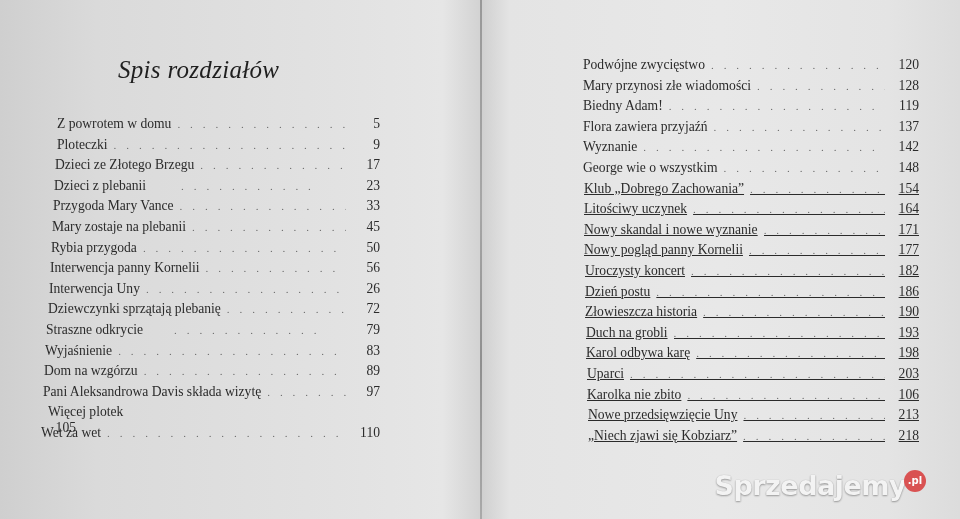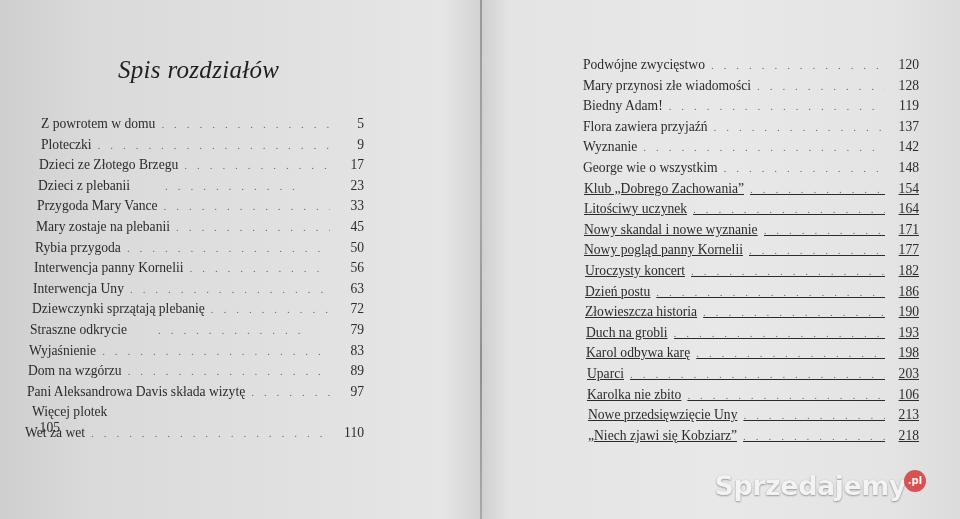--- a/index.html
+++ b/index.html
@@ -50,21 +50,21 @@
       letter-spacing: 0.3px;
       color: #1f1f1f;
     }
     .toc-list {
       position: absolute;
       margin: 0;
       padding: 0;
       list-style: none;
     }
     .toc-left {
-      left: 24px;
+      left: 40px;
       top: 116px;
       width: 340px;
     }
     .toc-right {
       left: 583px;
       top: 57px;
       width: 336px;
     }
     .toc-entry {
       display: flex;
@@ -191,21 +191,21 @@
           <span class="page-num">50</span>
         </li>
       <li class="toc-entry">
           <span class="label">Interwencja panny Kornelii</span>
           <span class="leader"></span>
           <span class="page-num">56</span>
         </li>
       <li class="toc-entry">
           <span class="label">Interwencja Uny</span>
           <span class="leader"></span>
-          <span class="page-num">63</span>
+          <span class="page-num">26</span>
         </li>
       <li class="toc-entry">
           <span class="label">Dziewczynki sprzątają plebanię</span>
           <span class="leader"></span>
           <span class="page-num">72</span>
         </li>
       <li class="toc-entry">
           <span class="label">Straszne odkrycie</span>
           <span class="leader"></span>
           <span class="page-num">79</span>

